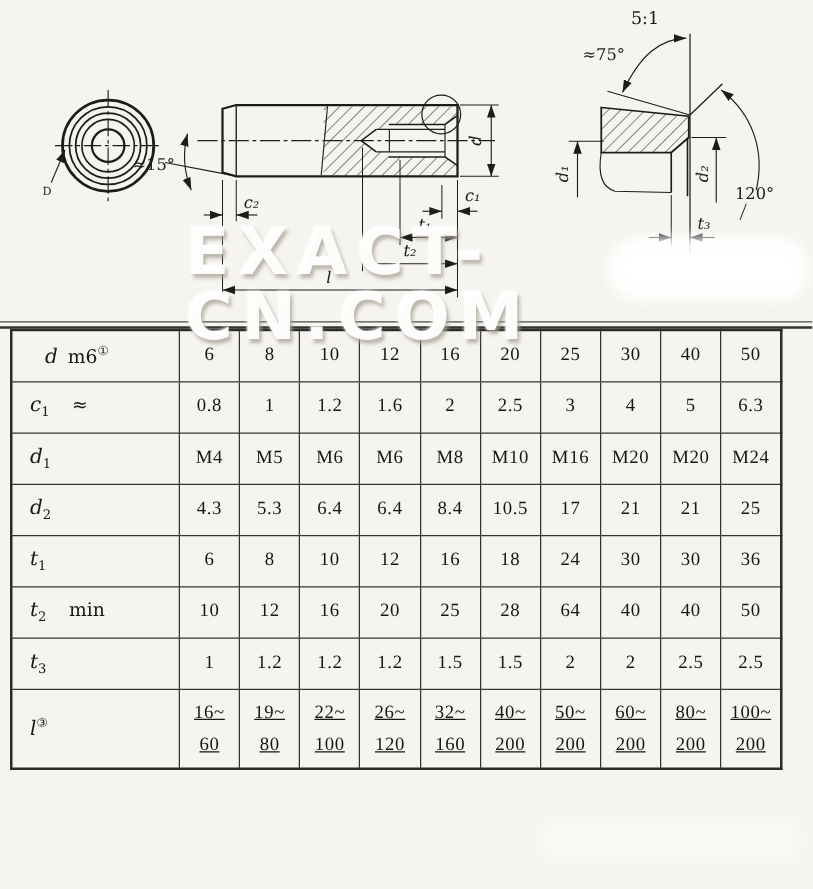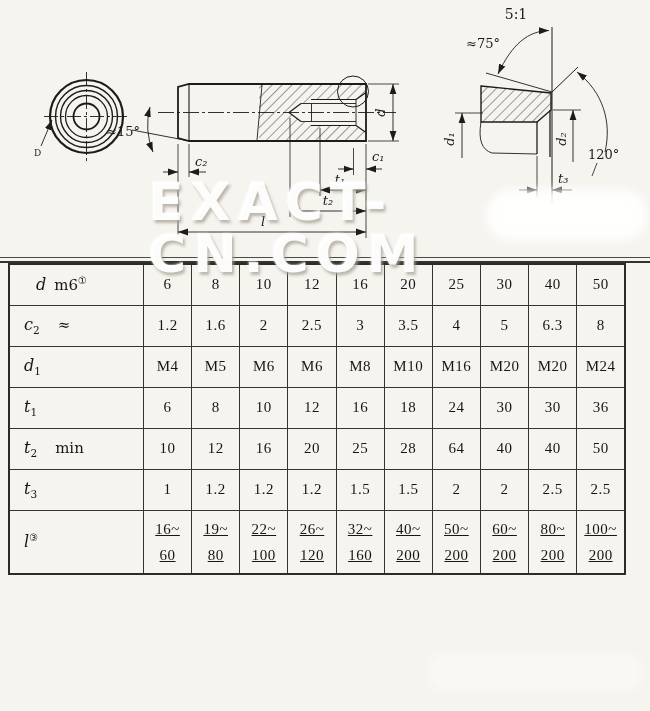--- a/index.html
+++ b/index.html
@@ -210,46 +210,59 @@
           <td>10</td>
           <td>12</td>
           <td>16</td>
           <td>20</td>
           <td>25</td>
           <td>30</td>
           <td>40</td>
           <td>50</td>
         </tr>
         <tr>
-          <th><i>c</i><sub>2</sub><span class="note">≈</span></th>
+          <th><i>c</i><sub>1</sub><span class="note">≈</span></th>
+          <td>0.8</td>
+          <td>1</td>
           <td>1.2</td>
           <td>1.6</td>
           <td>2</td>
           <td>2.5</td>
           <td>3</td>
-          <td>3.5</td>
           <td>4</td>
           <td>5</td>
           <td>6.3</td>
-          <td>8</td>
         </tr>
         <tr>
           <th><i>d</i><sub>1</sub></th>
           <td>M4</td>
           <td>M5</td>
           <td>M6</td>
           <td>M6</td>
           <td>M8</td>
           <td>M10</td>
           <td>M16</td>
           <td>M20</td>
           <td>M20</td>
           <td>M24</td>
         </tr>
         <tr>
+          <th><i>d</i><sub>2</sub></th>
+          <td>4.3</td>
+          <td>5.3</td>
+          <td>6.4</td>
+          <td>6.4</td>
+          <td>8.4</td>
+          <td>10.5</td>
+          <td>17</td>
+          <td>21</td>
+          <td>21</td>
+          <td>25</td>
+        </tr>
+        <tr>
           <th><i>t</i><sub>1</sub></th>
           <td>6</td>
           <td>8</td>
           <td>10</td>
           <td>12</td>
           <td>16</td>
           <td>18</td>
           <td>24</td>
           <td>30</td>
           <td>30</td>

